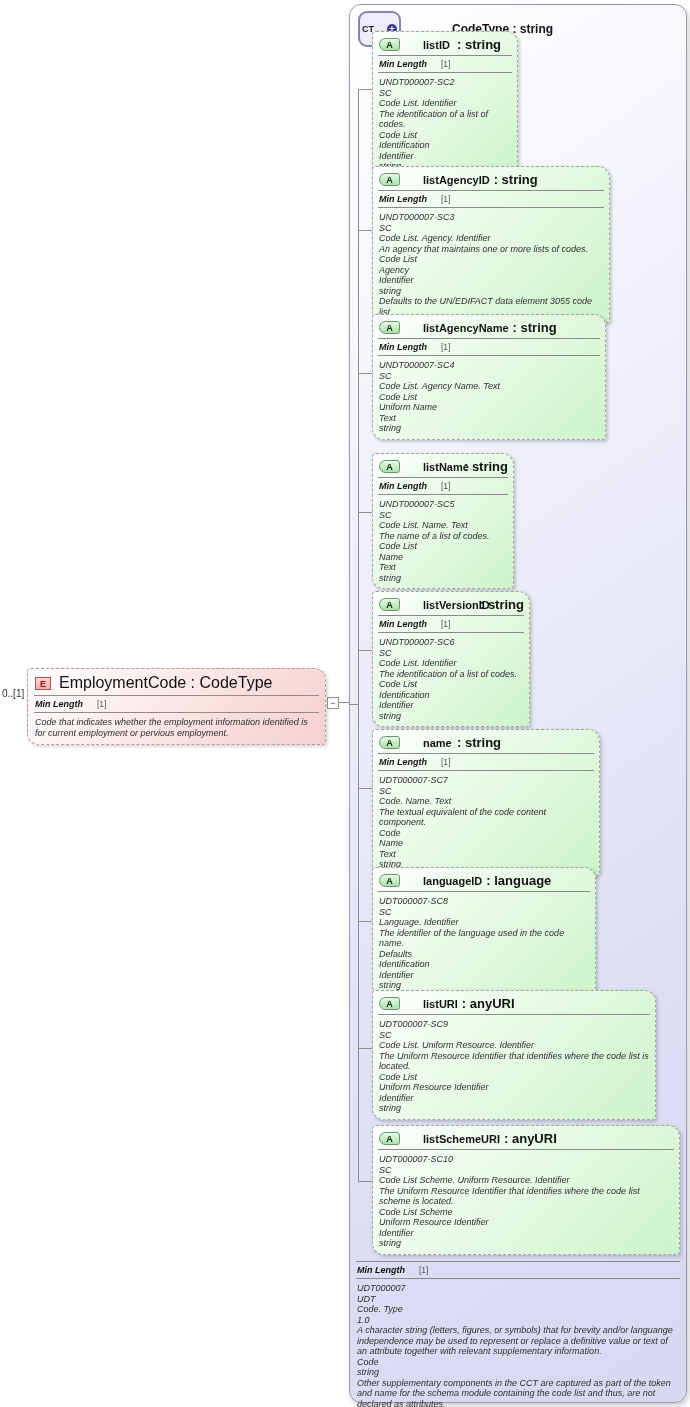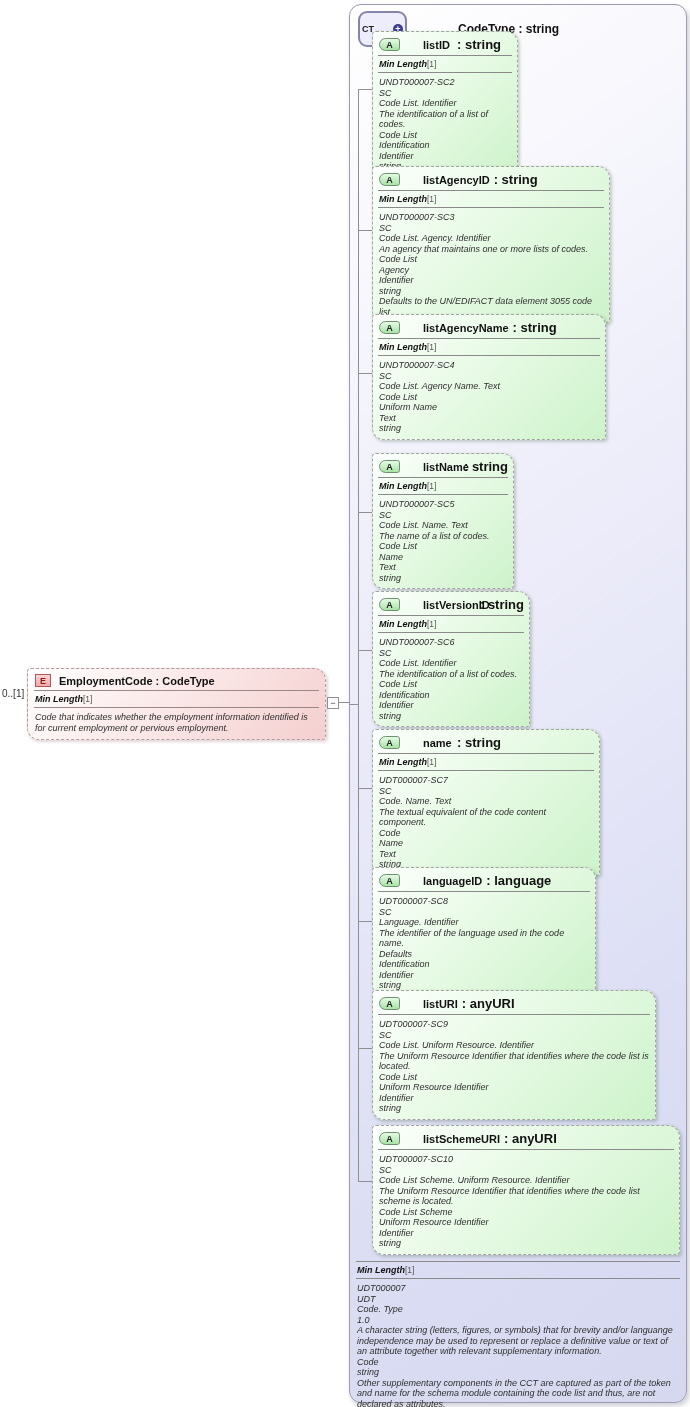--- a/index.html
+++ b/index.html
@@ -8,21 +8,21 @@
 
   
   .ct-box {
     position:absolute; left:349px; top:4px; width:338px; height:1399px;
     border:1px solid #9a9ab0; border-radius:12px;
     background:linear-gradient(145deg,#ffffff 0%,#ededfa 40%,#dcdef4 75%,#d6d8f0 100%);
     box-shadow:2px 3px 5px rgba(60,60,90,0.25);
   }
   .ct-header { position:absolute; left:8px; top:6px; display:flex; align-items:center; gap:7px; }
   .ct-icon {
-    display:inline-flex; align-items:center; gap:19px;
+    display:inline-flex; align-items:center; gap:13px;
     border:2px solid #8585a8; border-radius:9px; background:#ededfc;
     padding:16px 2px; height:16px;
   }
   .ct-icon .ct-letters { font-size:9px; font-weight:bold; color:#222; letter-spacing:0px; }
   .ct-icon .ct-plus {
     width:10px; height:10px; border-radius:50%; background:#3d3d8f; color:#ffffff;
     font-size:9px; font-weight:bold; line-height:10px; text-align:center;
   }
   .ct-title { font-size:12px; font-weight:bold; color:#111;margin-left:44px; }
 
@@ -38,41 +38,41 @@
   .attr-header { display:flex; align-items:center; margin:1px 0 3px 1px; }
   .a-icon {
     flex:0 0 auto; width:21px; height:13px; margin-right:7px;
     border:1px solid #6d916d; border-radius:7px 3px 3px 7px;
     background:linear-gradient(180deg,#e6fae6,#a9e3a7);
     font-size:9px; font-weight:bold; color:#222; text-align:center; line-height:12px;
   }
   .attr-name { display:inline-block; min-width:46px; font-size:11px; font-weight:bold; color:#111;padding-left:16px; }
   .attr-type { font-size:13px; font-weight:bold; color:#111; margin-left:4px; white-space:nowrap; }
   .rule { border-top:1px solid #8a8a8a; margin:2px 0; }
-  .facet-row { display:flex; align-items:flex-start; padding:1px 1px; }
+  .facet-row { display:flex; align-items:flex-start; gap:14px; padding:1px 1px; }
   .facet-name { font-size:9px; font-weight:bold; font-style:italic; color:#111; }
   .facet-value { font-size:8.5px; color:#555; }
   .annotation { padding:2px 1px 0 1px; font-size:9px; font-style:italic; color:#2e2e2e; line-height:10.5px; }
   .annotation span { display:block; }
 
   
   .el-box {
     position:absolute; left:27px; top:668px; width:299px;
     border:1px dashed #b09a9a;
     border-radius:4px 12px 4px 12px;
     background:linear-gradient(135deg,#ffffff 0%,#fbe9e9 45%,#f5cfcf 100%);
     box-shadow:1.5px 1.5px 3px rgba(120,60,60,0.2);
     padding:4px 6px 6px 6px;
   }
   .e-icon {
     flex:0 0 auto; width:16px; height:13px; margin-right:8px;
     border:1px solid #b05656; background:linear-gradient(180deg,#fad6d6,#f2aaaa);
     font-size:9px; font-weight:bold; color:#8c1a1a; text-align:center; line-height:12px;
   }
-  .el-title { font-size:11px; font-weight:bold; color:#111; }
+  .el-title { font-size:16px; font-weight:normal; color:#111; }
   .el-rule { border-top:1px solid #9a8888; margin:2px 0; }
   .cardinality { position:absolute; left:2px; top:688px; font-size:10px; color:#333; }
 
   
   .hline { position:absolute; height:1px; background:#8f8f8f; }
   .vline { position:absolute; width:1px; background:#8f8f8f; }
   .collapse-box {
     position:absolute; left:327px; top:697px; width:12px; height:12px;
     border:1px solid #8f8f8f; background:#fafaff;
     font-size:9px; line-height:10px; text-align:center; color:#444;

